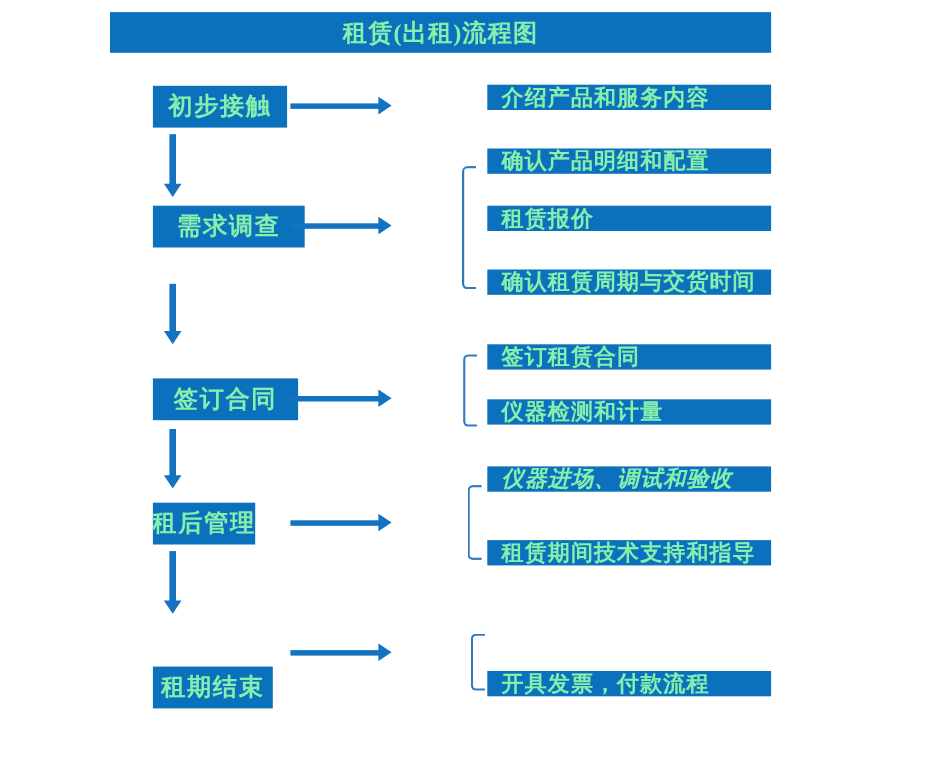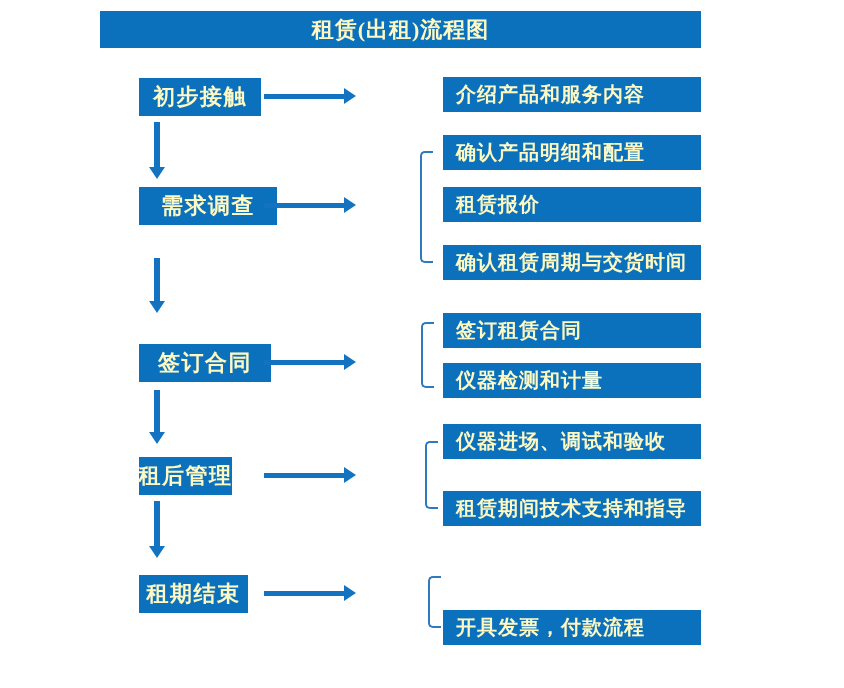--- a/index.html
+++ b/index.html
@@ -6,21 +6,21 @@
   .canvas{
     position:relative;
     width:844px;height:688px;
     background:#ffffff;
     overflow:hidden;
     font-family:"Liberation Serif","DejaVu Serif",serif;
   }
   .box{
     position:absolute;
     background:#0c71bd;
-    color:#fef9c3;
+    color:#86efac;
     font-weight:bold;
     display:flex;
     align-items:center;
     box-sizing:border-box;
     white-space:nowrap;
     text-align:right;
   }
   .titlebar{
     left:100px;top:11px;width:601px;height:37px;
     justify-content:center;
@@ -28,21 +28,21 @@
     letter-spacing:1px;
   }
   .step{
     height:38px;
     justify-content:center;
     font-size:22px;
     letter-spacing:1.5px;
     margin-left:36px;
   }
   .detail{
-    left:443px;width:258px;height:35px;
+    left:443px;width:258px;height:23px;
     padding-left:13px;
     font-size:20px;
     letter-spacing:1px;
   }
   
   .varrow{position:absolute;width:16px;}
   .varrow .vshaft{position:absolute;display:block;left:5px;top:0;width:6px;bottom:11px;background:#1373c1;}
   .varrow .vhead{position:absolute;display:block;left:0;bottom:0;width:0;height:0;
     border-left:8px solid transparent;border-right:8px solid transparent;border-top:12px solid #1373c1;}
   
@@ -64,21 +64,21 @@
 <body>
 
 <div class="canvas">
 
   <div class="box titlebar">租赁(出租)流程图</div>
 
   <div class="box step" style="left:103px;top:78px;width:122px;">初步接触</div>
   <div class="box step" style="left:103px;top:187px;width:138px;">需求调查</div>
   <div class="box step" style="left:103px;top:344px;width:132px;">签订合同</div>
   <div class="box step" style="left:103px;top:457px;width:93px;">租后管理</div>
-  <div class="box step" style="left:103px;top:575px;width:109px;">租期结束</div>
+  <div class="box step" style="left:103px;top:606px;width:109px;">租期结束</div>
 
   <div class="varrow" style="left:149px;top:122px;height:57px;">
       <i class="vshaft"></i>
       <i class="vhead"></i>
     </div>
   <div class="varrow" style="left:149px;top:258px;height:55px;">
       <i class="vshaft"></i>
       <i class="vhead"></i>
     </div>
   <div class="varrow" style="left:149px;top:390px;height:54px;">
@@ -118,18 +118,18 @@
 
   <div class="box detail" style="top:77px;">介绍产品和服务内容</div>
 
   <div class="box detail" style="top:187px;">租赁报价</div>
   <div class="box detail" style="top:135px;">确认产品明细和配置</div>
   <div class="box detail" style="top:245px;">确认租赁周期与交货时间</div>
 
   <div class="box detail" style="top:313px;">签订租赁合同</div>
   <div class="box detail" style="top:363px;">仪器检测和计量</div>
 
-  <div class="box detail" style="top:424px;">仪器进场、调试和验收</div>
+  <div class="box detail" style="top:424px;font-style:italic;">仪器进场、调试和验收</div>
   <div class="box detail" style="top:491px;">租赁期间技术支持和指导</div>
 
   <div class="box detail" style="top:610px;">开具发票，付款流程</div>
 
 </div>
 
 </body></html>

